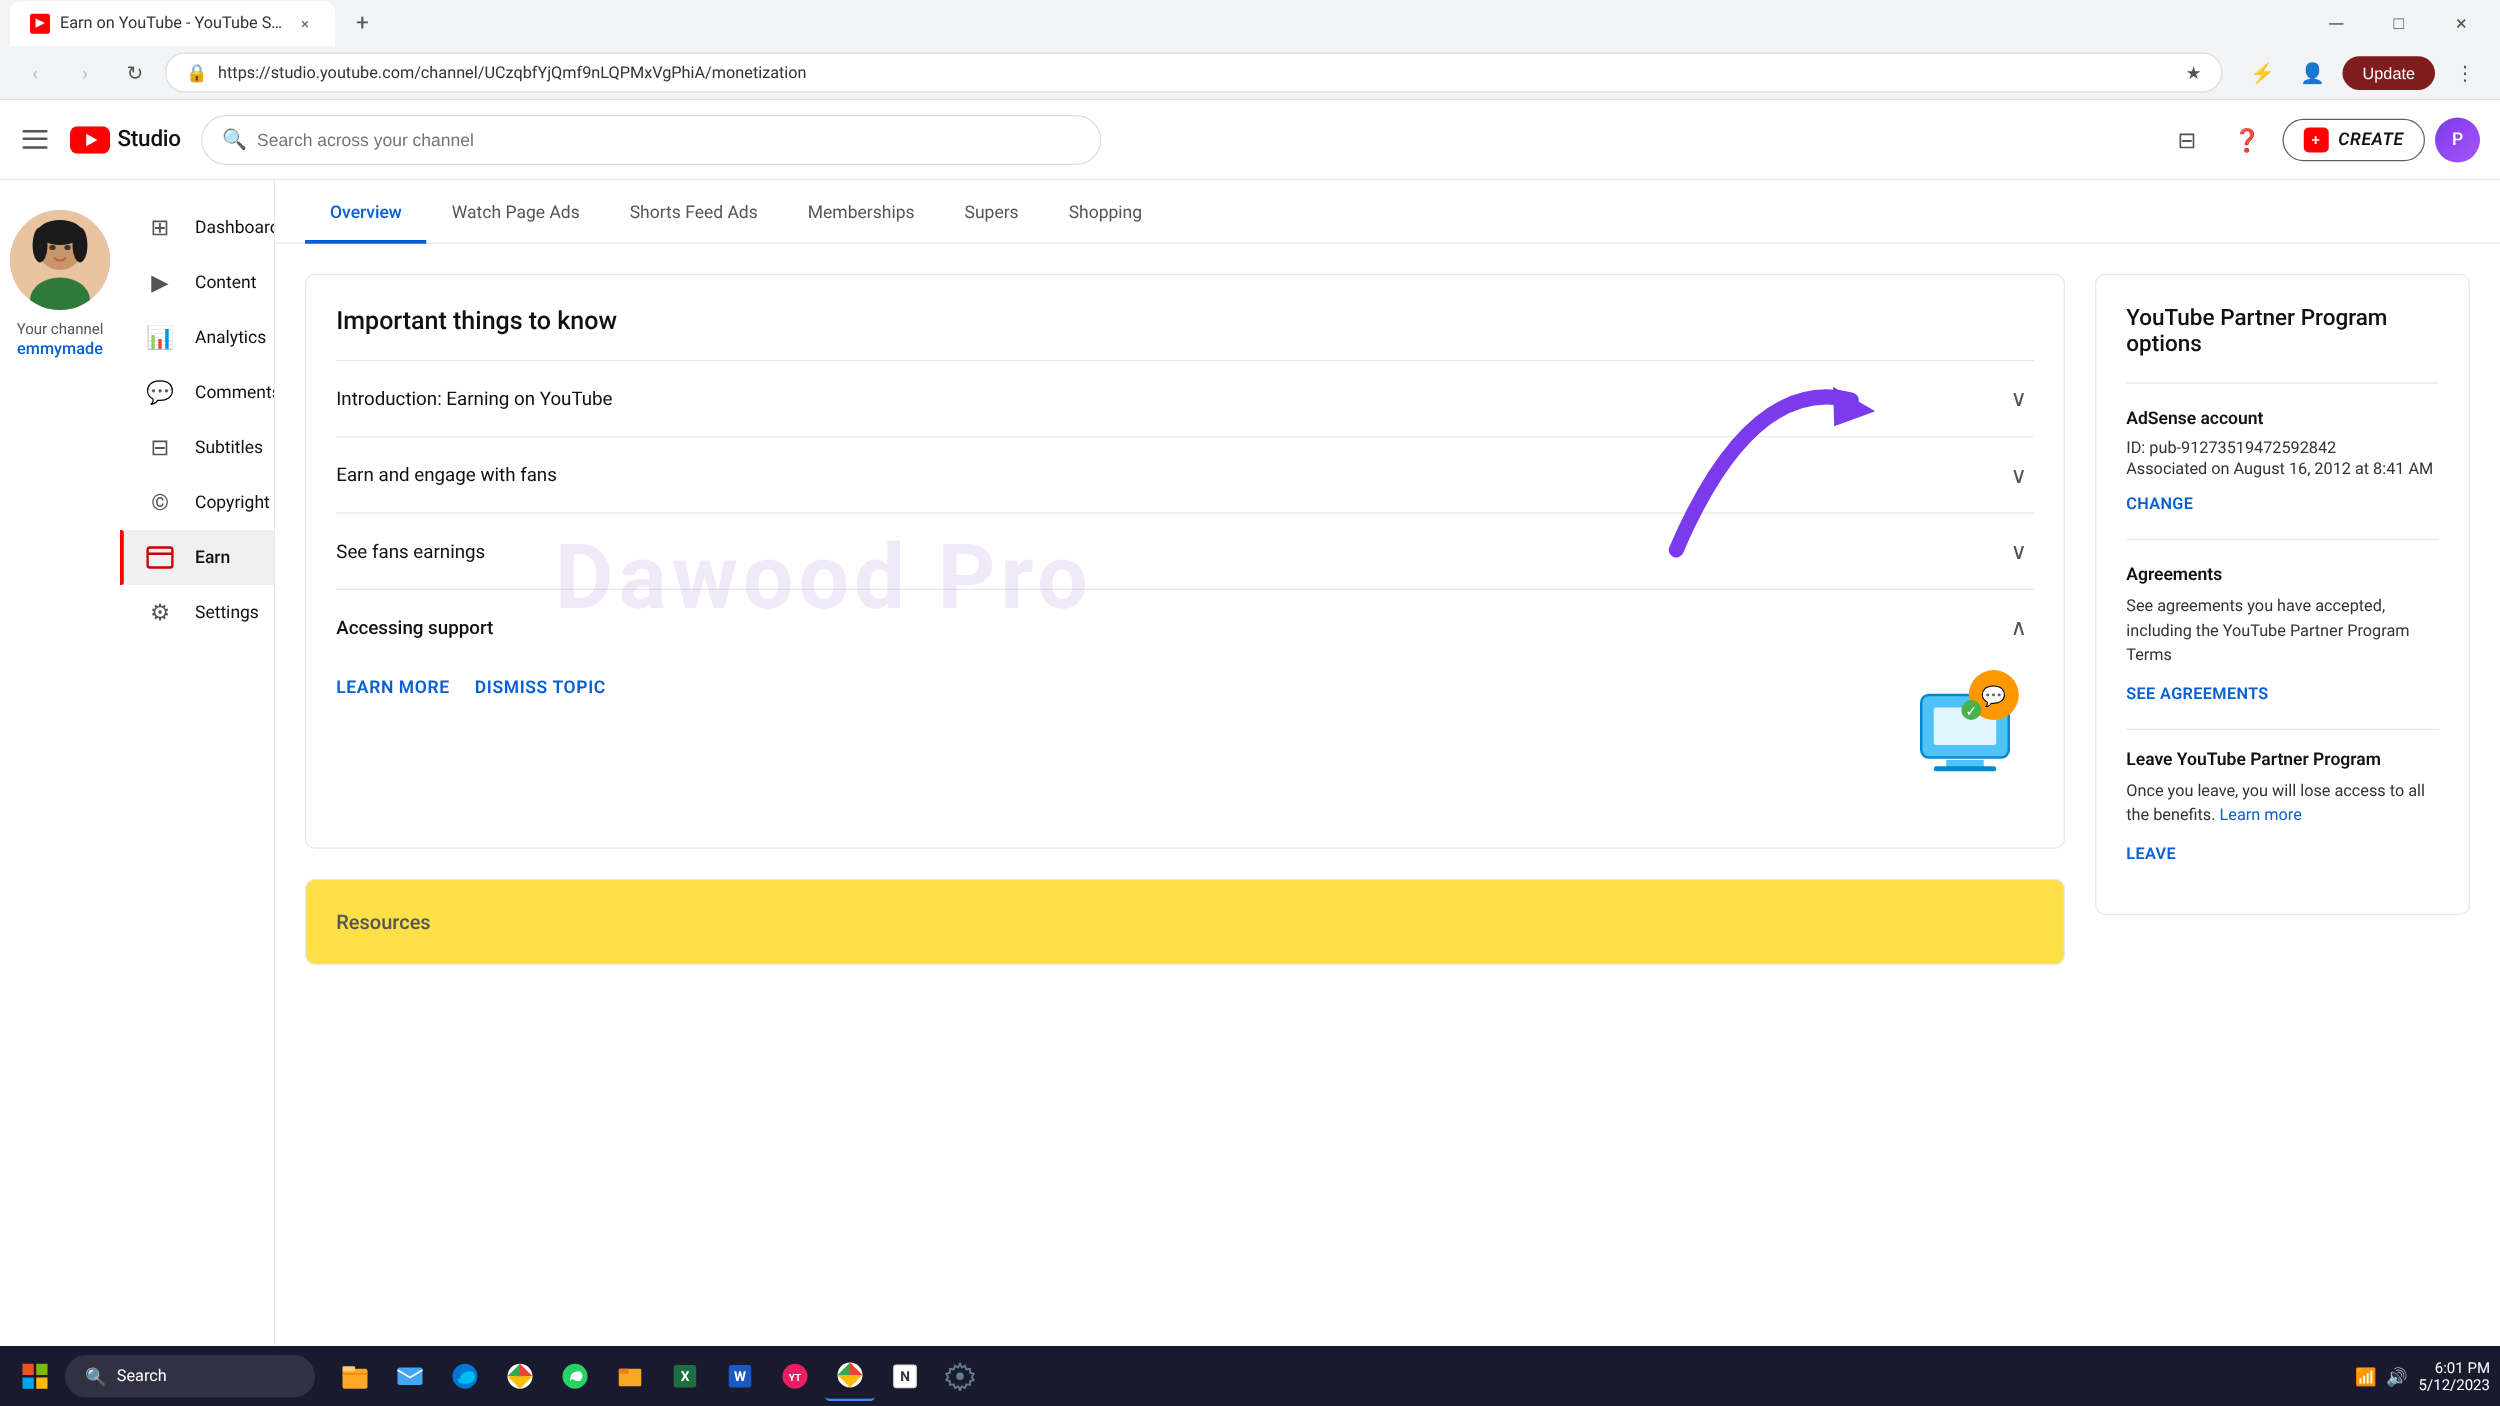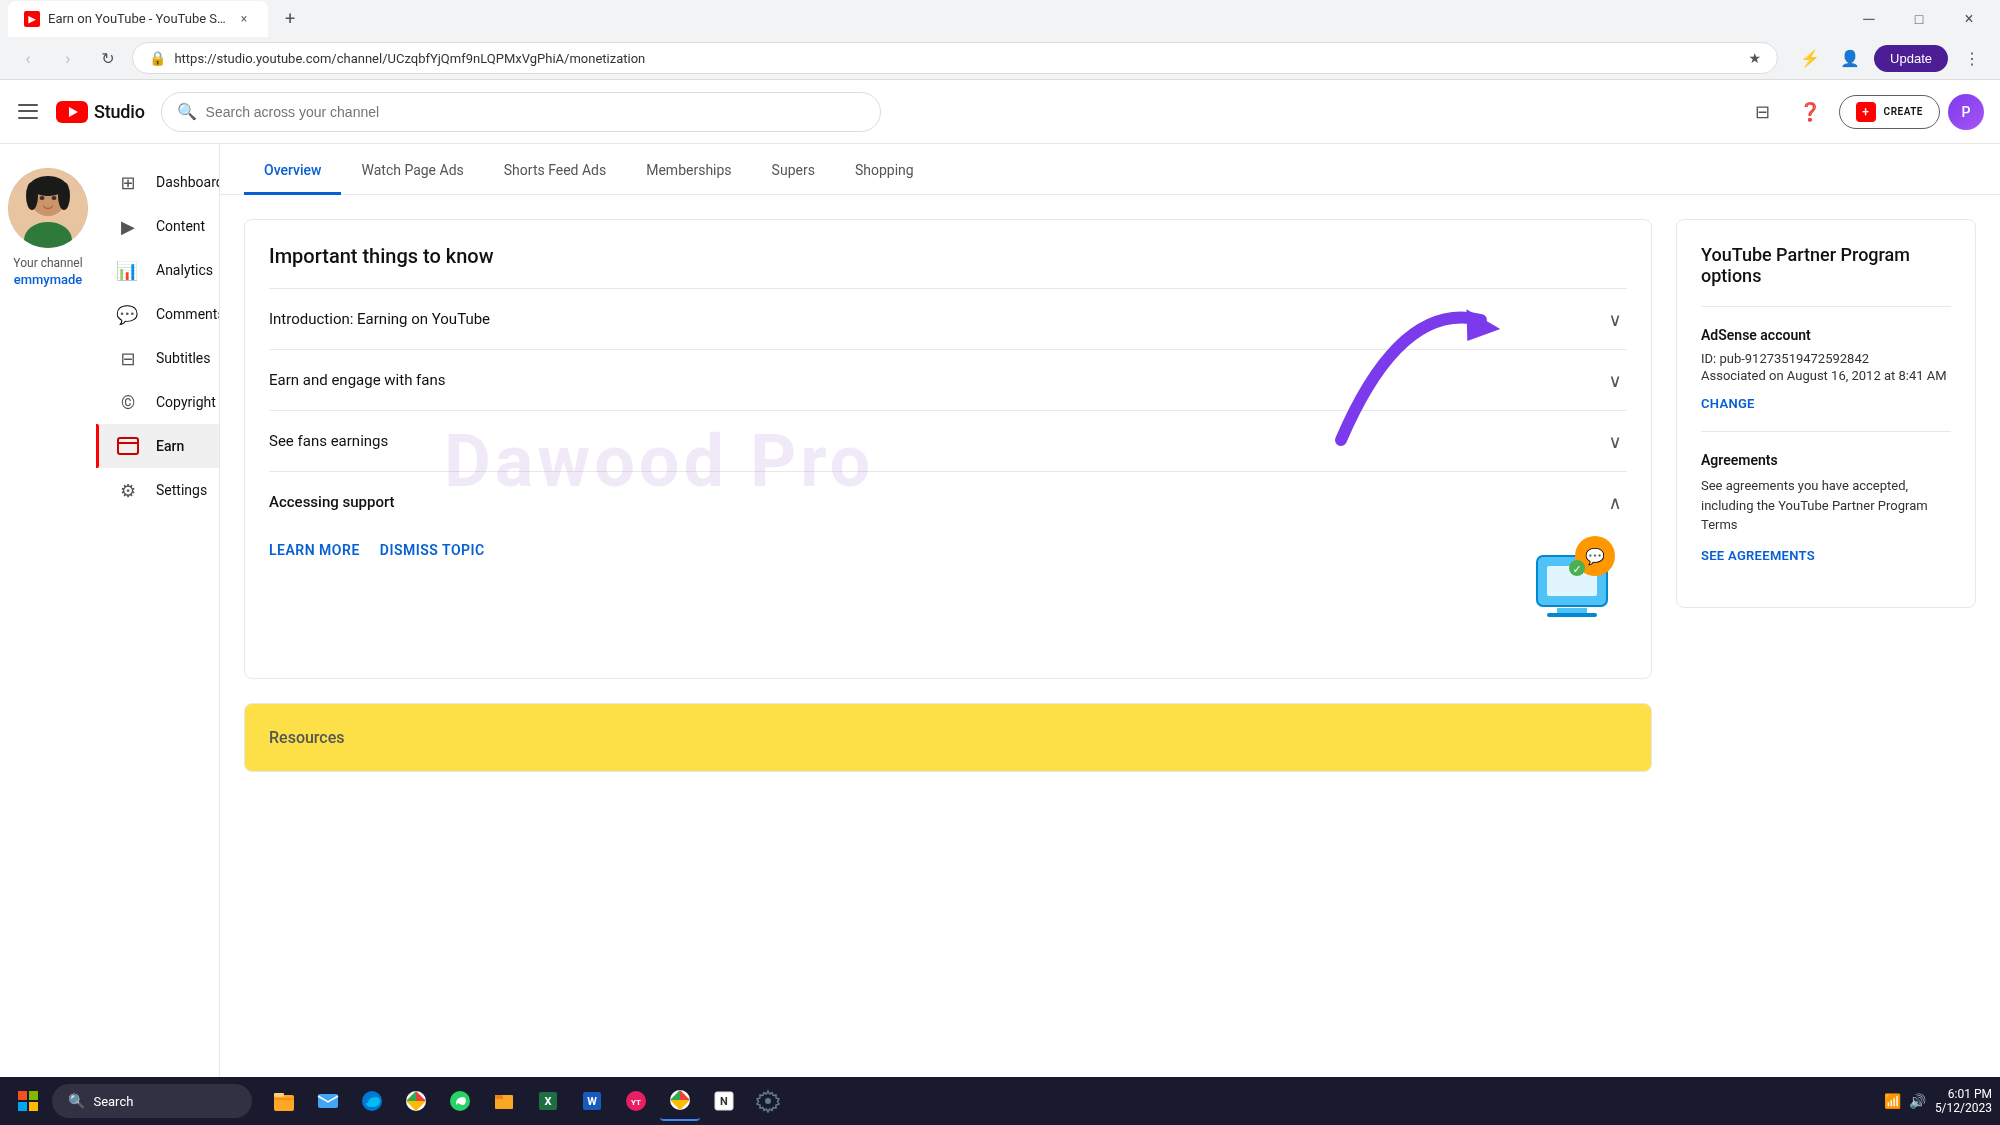--- a/index.html
+++ b/index.html
@@ -12,21 +12,21 @@
     .browser-tab-favicon { width: 16px; height: 16px; background: #ff0000; border-radius: 2px; display: flex; align-items: center; justify-content: center; color: white; font-size: 9px; font-weight: bold; }
     .browser-tab-close { width: 16px; height: 16px; display: flex; align-items: center; justify-content: center; border-radius: 50%; color: #666; cursor: pointer; font-size: 12px; }
     .browser-new-tab { width: 28px; height: 28px; display: flex; align-items: center; justify-content: center; border-radius: 50%; color: #555; font-size: 18px; cursor: pointer; }
     .browser-nav-bar { display: flex; align-items: center; height: 44px; padding: 0 12px; gap: 8px; background: #f1f3f4; }
     .browser-nav-btn { width: 32px; height: 32px; display: flex; align-items: center; justify-content: center; border-radius: 50%; color: #555; cursor: pointer; font-size: 16px; }
     .browser-nav-btn.disabled { color: #bbb; cursor: default; }
     .browser-address-bar { flex: 1; height: 32px; background: #fff; border-radius: 16px; display: flex; align-items: center; padding: 0 16px; gap: 8px; font-size: 13px; color: #333; border: 1px solid #ddd; }
     .browser-address-url { flex: 1; color: #333; }
     .browser-right-icons { display: flex; align-items: center; gap: 8px; margin-left: 8px; }
     .browser-icon-btn { width: 32px; height: 32px; display: flex; align-items: center; justify-content: center; border-radius: 50%; color: #555; cursor: pointer; font-size: 16px; }
-    .update-btn { background: #4c1d95; color: white; border: none; border-radius: 16px; padding: 6px 16px; font-size: 13px; cursor: pointer; font-weight: 500; }
+    .update-btn { background: #7f1d1d; color: white; border: none; border-radius: 16px; padding: 6px 16px; font-size: 13px; cursor: pointer; font-weight: 500; }
 
     
     .app-container { display: flex; flex-direction: column; height: calc(1125px - 80px); }
     .app-header { height: 64px; display: flex; align-items: center; padding: 0 16px; gap: 16px; border-bottom: 1px solid #e8e8e8; background: #fff; z-index: 10; }
     .hamburger-icon { width: 24px; height: 24px; display: flex; flex-direction: column; justify-content: space-around; cursor: pointer; padding: 2px; }
     .hamburger-line { height: 2px; background: #555; border-radius: 1px; }
     .yt-studio-logo { display: flex; align-items: center; gap: 6px; text-decoration: none; }
     .yt-icon { width: 32px; height: 22px; }
     .studio-text { font-size: 18px; font-weight: 500; color: #111; letter-spacing: -0.2px; }
     .search-bar { flex: 1; max-width: 720px; height: 40px; border: 1px solid #ddd; border-radius: 20px; display: flex; align-items: center; padding: 0 16px; gap: 8px; background: #fff; }
@@ -176,21 +176,21 @@
     </div>
     <div class="search-bar">
       <span style="color:#999;font-size:16px;">🔍</span>
       <input type="text" style="flex: 1 1 0%; border: none; outline: none; font-size: 14px;" placeholder="Search across your channel">
     </div>
     <div class="header-right">
       <div class="header-icon-btn">⊟</div>
       <div class="header-icon-btn">❓</div>
       <div class="create-btn">
         <div class="create-icon">+</div>
-        <span style="font-size:10px;font-weight:600;letter-spacing:0.5px;">CREATE</span>
+        <span style="font-size:14px;font-weight:600;letter-spacing:0.5px;font-style:italic;">CREATE</span>
       </div>
       <div class="avatar" style="background:linear-gradient(135deg,#7c3aed,#a855f7);">P</div>
     </div>
   </div>
 
   <div class="app-body">
 
     <div class="sidebar">
       <div class="channel-info">
         <div class="channel-avatar">
@@ -376,20 +376,29 @@
               <div class="rp-section-date">Associated on August 16, 2012 at 8:41 AM</div>
               <span class="rp-link">CHANGE</span>
             </div>
 
             <div class="rp-section">
               <div class="rp-section-title">Agreements</div>
               <div class="rp-section-desc">See agreements you have accepted, including the YouTube Partner Program Terms</div>
               <span class="rp-link">SEE AGREEMENTS</span>
             </div>
 
+            <div class="rp-section-leave">
+              <div class="rp-section-leave-title">Leave YouTube Partner Program</div>
+              <div class="rp-section-leave-desc">
+                <span>Once you leave, you will lose access to all the benefits.</span>
+                <span> </span>
+                <span class="rp-inline-link">Learn more</span>
+              </div>
+              <span class="rp-leave-btn">LEAVE</span>
+            </div>
           </div>
         </div>
       </div>
     </div>
   </div>
 </div>
 
 <div class="taskbar">
 
   <div class="taskbar-start">

